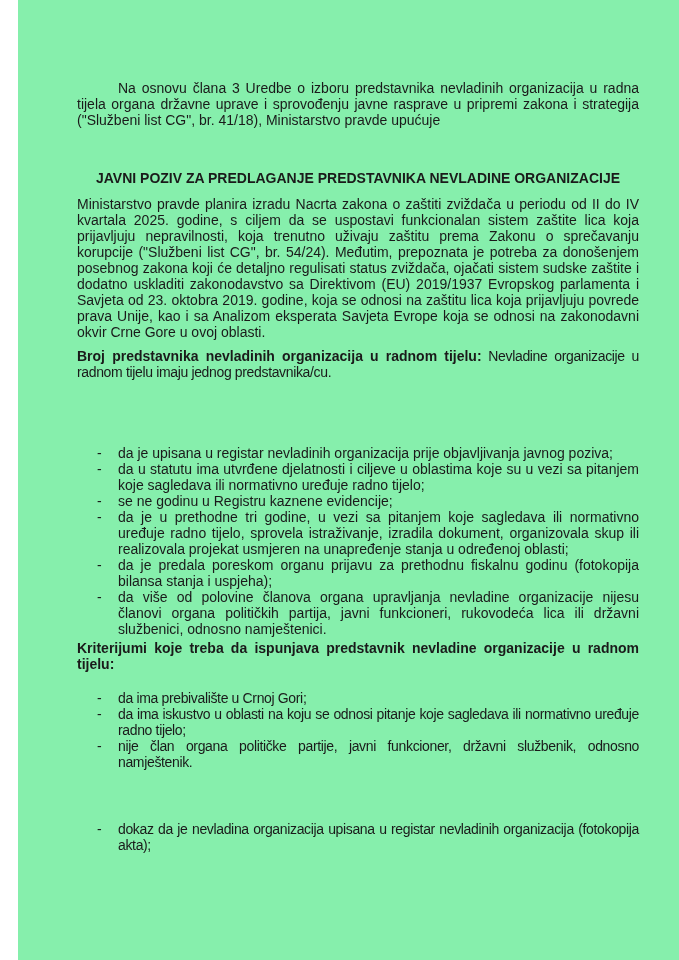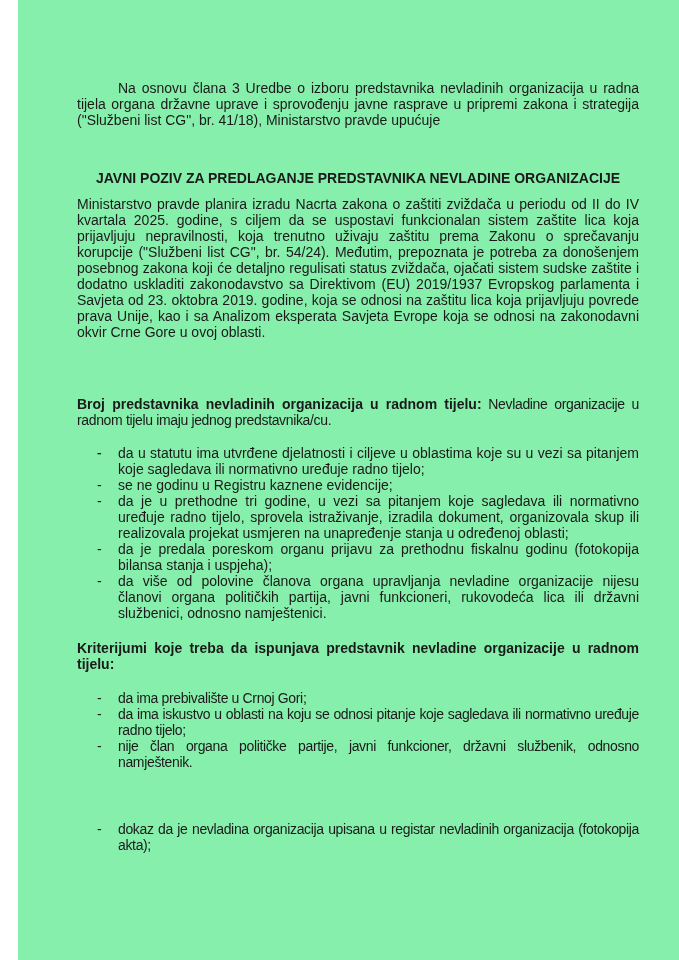--- a/index.html
+++ b/index.html
@@ -11,21 +11,21 @@
     .intro { top: 80px; text-indent: 41px; }
     .title { position: absolute; left: 40px; width: 600px; top: 148px; text-align: center;
       font-weight: bold; font-size: 14px; line-height: 17px; margin-top: 22px; }
     .title div { white-space: nowrap; }
     .para1 { top: 196px; }
     .sec { font-weight: bold; }
     .narrow { font-family: "Liberation Sans", sans-serif; font-stretch: condensed; letter-spacing: -0.35px; }
     ul.dash { list-style: none; margin: 0; padding: 0; }
     ul.dash li { position: relative; padding-left: 41px; }
     ul.dash li .d { position: absolute; left: 20px; top: 0; }
-    .s1 { top: 348px; margin-top: 48px; }
+    .s1 { top: 348px; }
     .s2 { top: 397px; }
     .l2 { top: 445px; }
     .s3 { top: 640px; }
     .l3 { top: 690px; }
     .s4 { top: 772px; }
     .l4 { top: 821px; }
   </style>
 </head>
 <body>
 
@@ -39,21 +39,21 @@
 
   <div class="block justify para1">Ministarstvo pravde planira izradu Nacrta zakona o zaštiti zviždača u periodu od II do IV kvartala 2025. godine, s ciljem da se uspostavi funkcionalan sistem zaštite lica koja prijavljuju nepravilnosti, koja trenutno uživaju zaštitu prema Zakonu o sprečavanju korupcije ("Službeni list CG", br. 54/24). Međutim, prepoznata je potreba za donošenjem posebnog zakona koji će detaljno regulisati status zviždača, ojačati sistem sudske zaštite i dodatno uskladiti zakonodavstvo sa Direktivom (EU) 2019/1937 Evropskog parlamenta i Savjeta od 23. oktobra 2019. godine, koja se odnosi na zaštitu lica koja prijavljuju povrede prava Unije, kao i sa Analizom eksperata Savjeta Evrope koja se odnosi na zakonodavni okvir Crne Gore u ovoj oblasti.</div>
 
   <div class="block justify s1">
     <span class="sec">Broj predstavnika nevladinih organizacija u radnom tijelu:</span><span class="narrow"> Nevladine organizacije u radnom tijelu imaju jednog predstavnika/cu.</span>
   </div>
 
 
   <div class="block justify l2">
     <ul class="dash">
-      <li><span class="d">-</span></li>
+      <li><span class="d">-</span><span>da je upisana u registar nevladinih organizacija prije objavljivanja javnog poziva;</span></li>
       <li><span class="d">-</span><span>da u statutu ima utvrđene djelatnosti i ciljeve u oblastima koje su u vezi sa pitanjem koje sagledava ili normativno uređuje radno tijelo;</span></li>
       <li><span class="d">-</span><span>se ne godinu u Registru kaznene evidencije;</span></li>
       <li><span class="d">-</span><span>da je u prethodne tri godine, u vezi sa pitanjem koje sagledava ili normativno uređuje radno tijelo, sprovela istraživanje, izradila dokument, organizovala skup ili realizovala projekat usmjeren na unapređenje stanja u određenoj oblasti;</span></li>
       <li><span class="d">-</span><span>da je predala poreskom organu prijavu za prethodnu fiskalnu godinu (fotokopija bilansa stanja i uspjeha);</span></li>
       <li><span class="d">-</span><span>da više od polovine članova organa upravljanja nevladine organizacije nijesu članovi organa političkih partija, javni funkcioneri, rukovodeća lica ili državni službenici, odnosno namještenici.</span></li>
     </ul>
   </div>
 
   <div class="block justify sec s3">Kriterijumi koje treba da ispunjava predstavnik nevladine organizacije u radnom tijelu:</div>
 

